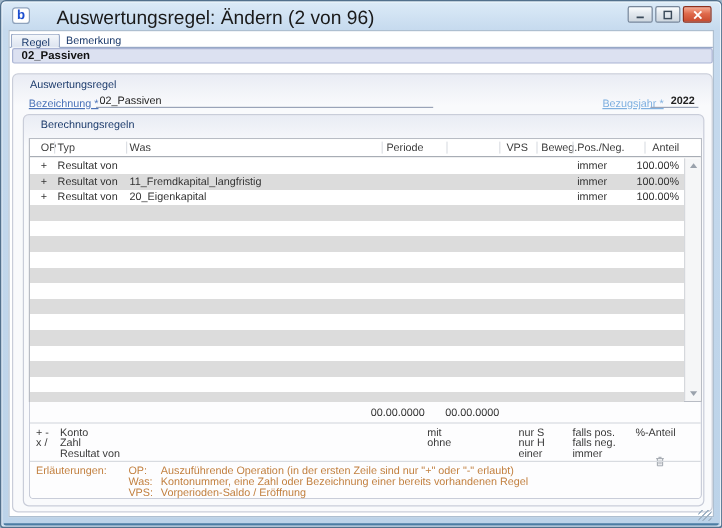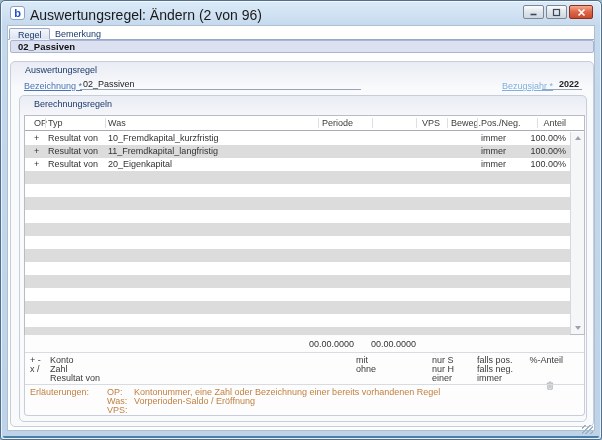--- a/index.html
+++ b/index.html
@@ -9,21 +9,21 @@
     background:linear-gradient(#dcebf8 0px,#c6daee 24px,#bcd3e9 100%);
     box-shadow:inset 0 0 0 1px rgba(255,255,255,.65); }
   .window::after { content:''; position:absolute; left:2px; right:2px; bottom:1px; height:2px;
     background:#4c7da3; border-radius:0 0 2px 2px; }
 
   
   .titlebar { position:absolute; left:0; top:0; right:0; height:24px; }
   .app-icon { position:absolute; left:9px; top:5px; width:15px; height:14px; background:#fff;
     border:1px solid #8fa3bd; border-radius:3px; color:#1d4fd0; font-weight:bold; font-size:11px;
     line-height:12px; text-align:center; }
-  .win-title { position:absolute; left:29px; top:6px; font-size:14px; color:#1a1a1a; white-space:nowrap; }
+  .win-title { position:absolute; left:46px; top:6px; font-size:16px; color:#1a1a1a; white-space:nowrap; }
   .win-btns { position:absolute; right:8px; top:4px; display:flex; gap:2px; }
   .wbtn { width:21px; height:14px; border:1px solid #78879a; border-radius:2px;
     background:linear-gradient(#fcfdfe,#e2e8ee 45%,#cfd7df); display:flex; align-items:center; justify-content:center; }
   .wbtn.close { width:24px; border:1px solid #8e2f1c;
     background:linear-gradient(#f6ab93,#df6a4c 45%,#c84a2e); }
 
   
   .client { position:absolute; left:6px; right:6px; top:24px; bottom:8px; background:#ffffff;
     border:1px solid #aebfd0; }
 
@@ -150,21 +150,20 @@
             <div class="sep" style="left:391px;"></div>
             <div class="sep" style="left:422px;"></div>
             <div class="sep" style="left:452px;"></div>
             <div class="sep" style="left:512px;"></div>
           </div>
 
           <div class="tbody">
             <div class="trow" style="top:0;">
               <span class="rcell" style="left:9px;">+</span>
               <span class="rcell" style="left:23px;">Resultat von</span>
-              <span class="rcell" style="left:83px;">10_Fremdkapital_kurzfristig</span>
               <span class="rcell" style="left:456px;">immer</span>
               <span class="rcell" style="right:4px;">100.00%</span>
             </div>
             <div class="trow" style="top:13px;">
               <span class="rcell" style="left:9px;">+</span>
               <span class="rcell" style="left:23px;">Resultat von</span>
               <span class="rcell" style="left:83px;">11_Fremdkapital_langfristig</span>
               <span class="rcell" style="left:456px;">immer</span>
               <span class="rcell" style="right:4px;">100.00%</span>
             </div>
@@ -225,20 +224,21 @@
 
           <div class="divider" style="top:49px;"></div>
 
           <div class="note" style="position:absolute; left:5px; top:53px;">Erläuterungen:</div>
           <div class="note" style="position:absolute; left:82px; top:53px;">
             <div>OP:</div>
             <div>Was:</div>
             <div>VPS:</div>
           </div>
           <div class="note" style="position:absolute; left:109px; top:53px;">
+            <div>Auszuführende Operation (in der ersten Zeile sind nur "+" oder "-" erlaubt)</div>
             <div>Kontonummer, eine Zahl oder Bezeichnung einer bereits vorhandenen Regel</div>
             <div>Vorperioden-Saldo / Eröffnung</div>
           </div>
         </div>
 
       </div>
     </div>
 
   </div>
 

